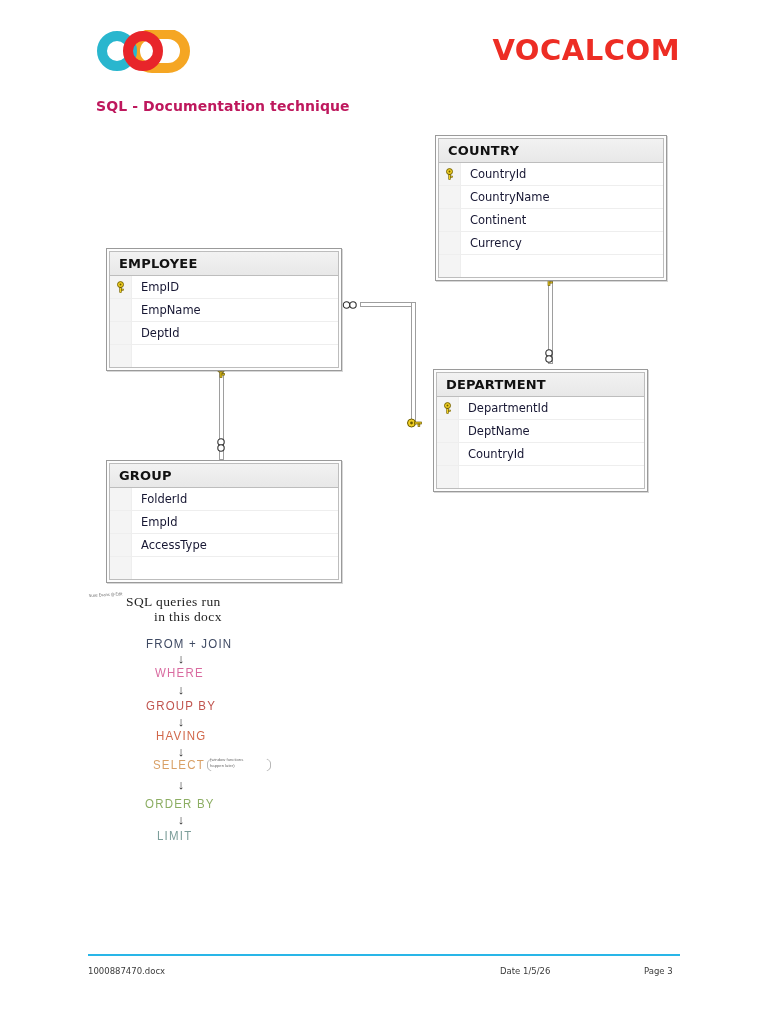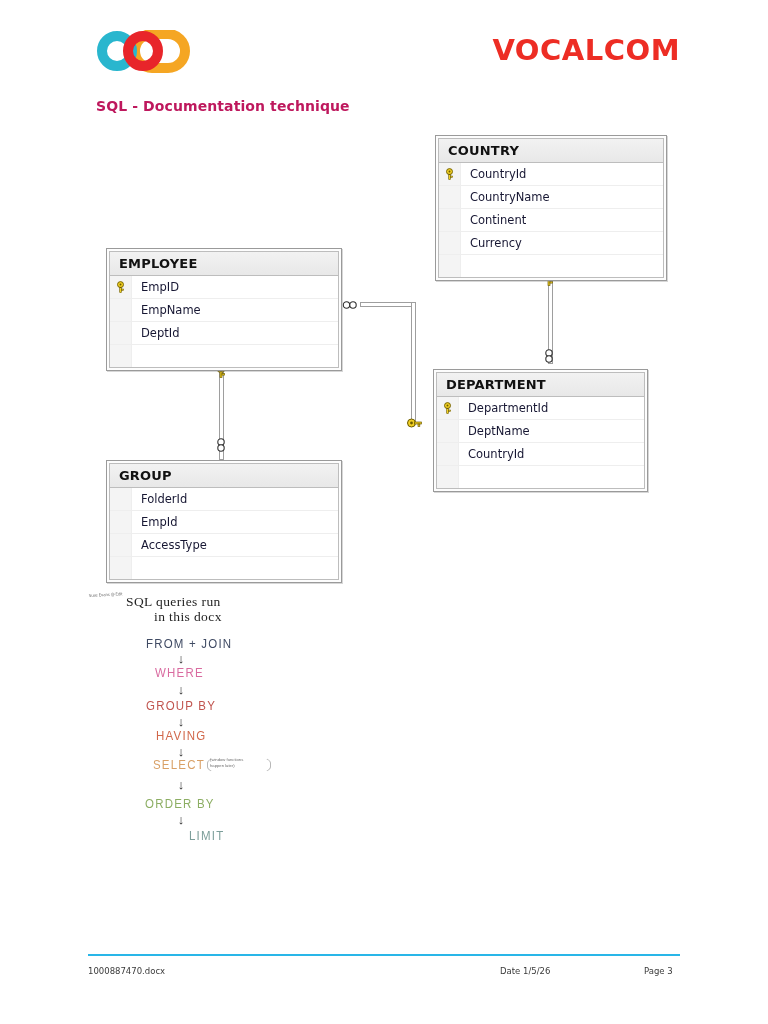--- a/index.html
+++ b/index.html
@@ -434,21 +434,21 @@
   <div class="note-bracket"></div>
   <div class="step-note">
     <span>(window functions</span><br>
     <span>happen later)</span>
   </div>
   <div class="arrow" style="left:175px; top:779px;">↓</div>
 
   <div class="step" style="left:145px; top:798px; color:#8CAE63;">ORDER BY</div>
   <div class="arrow" style="left:175px; top:814px;">↓</div>
 
-  <div class="step" style="left:157px; top:830px; color:#7C9E9A;margin-left:32px;">LIMIT</div>
+  <div class="step" style="left:157px; top:830px; color:#7C9E9A;">LIMIT</div>
 
   <div class="footer-rule"></div>
   <div class="footer">
     <span class="footer-left">1000887470.docx</span>
     <span class="footer-mid">Date 1/5/26</span>
     <span class="footer-right">Page 3</span>
   </div>
 
 </div>
 

